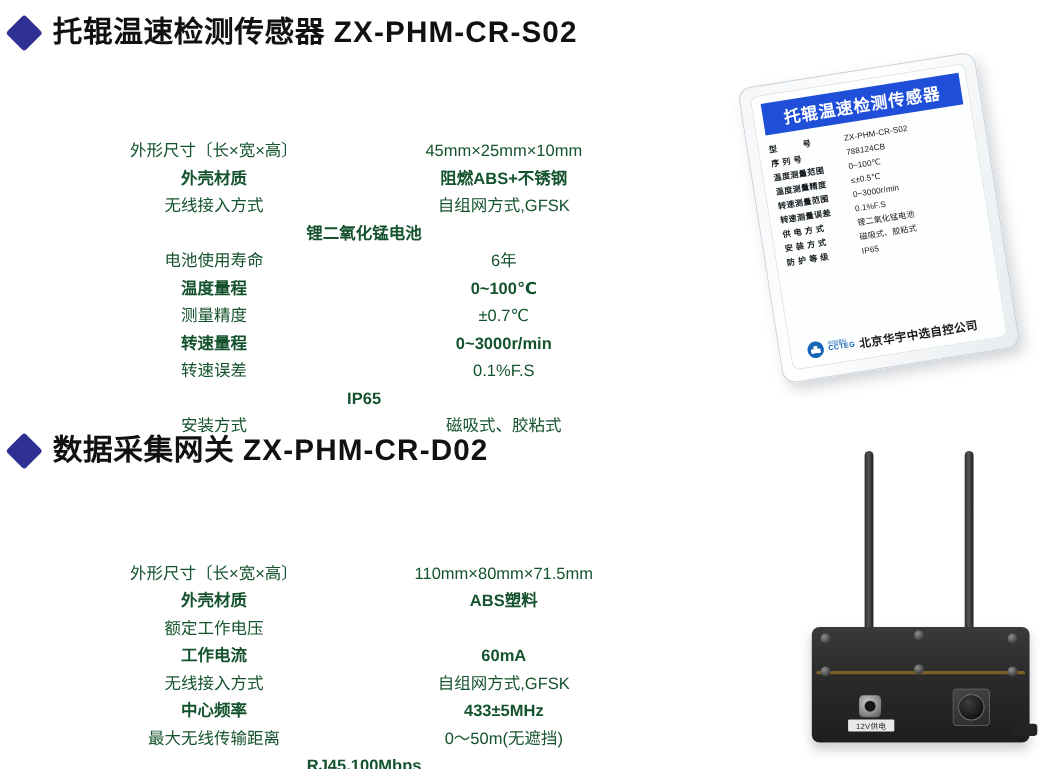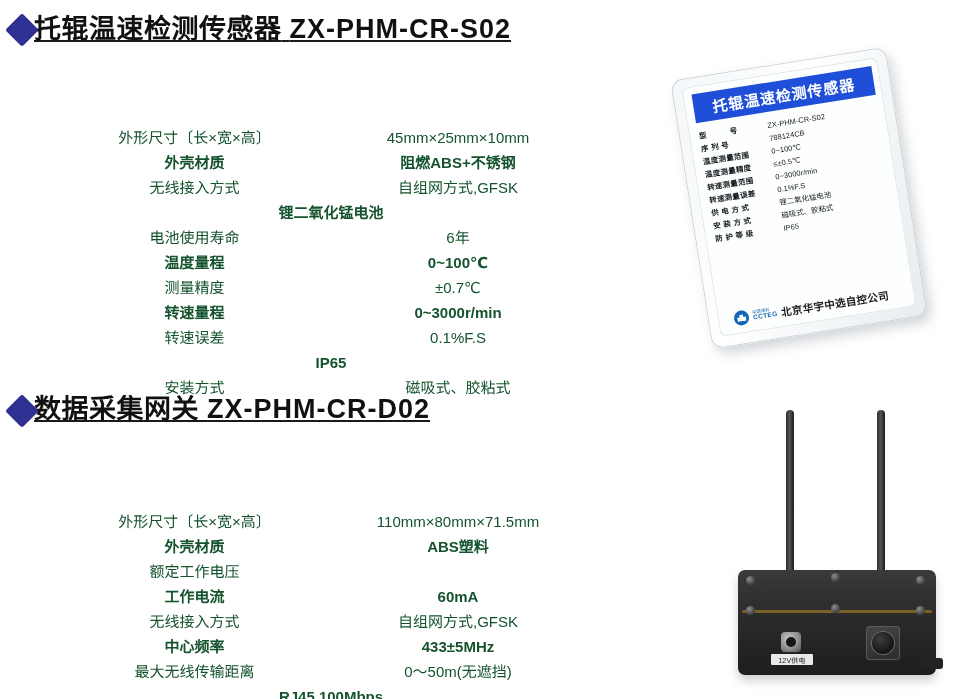--- a/index.html
+++ b/index.html
@@ -20,23 +20,22 @@
     position: relative;
     width: 961px;
     height: 699px;
   }
 
   
   .section-heading {
     position: absolute;
     display: flex;
     align-items: center;
-    gap: 0;
+    gap: 14px;
     white-space: nowrap;
-    text-decoration: underline;
   }
   .diamond {
     width: 24px;
     height: 24px;
     background: #2e3192;
     transform: rotate(45deg);
     border-radius: 3px;
     flex: 0 0 auto;
   }
   .heading-text {
@@ -44,21 +43,21 @@
     font-weight: bold;
     letter-spacing: 0.5px;
     color: #111111;
     line-height: 1;
   }
   .heading-text .model {
     letter-spacing: 1px;
   }
 
   #heading-sensor { left: 10px; top: 16px; }
-  #heading-gateway { left: 10px; top: 396px; align-items: flex-end; }
+  #heading-gateway { left: 10px; top: 396px; }
 
   
   .spec-table {
     position: absolute;
     left: 68px;
     width: 526px;
     border-collapse: separate;
     border-spacing: 0;
   }
   .spec-table .row {

